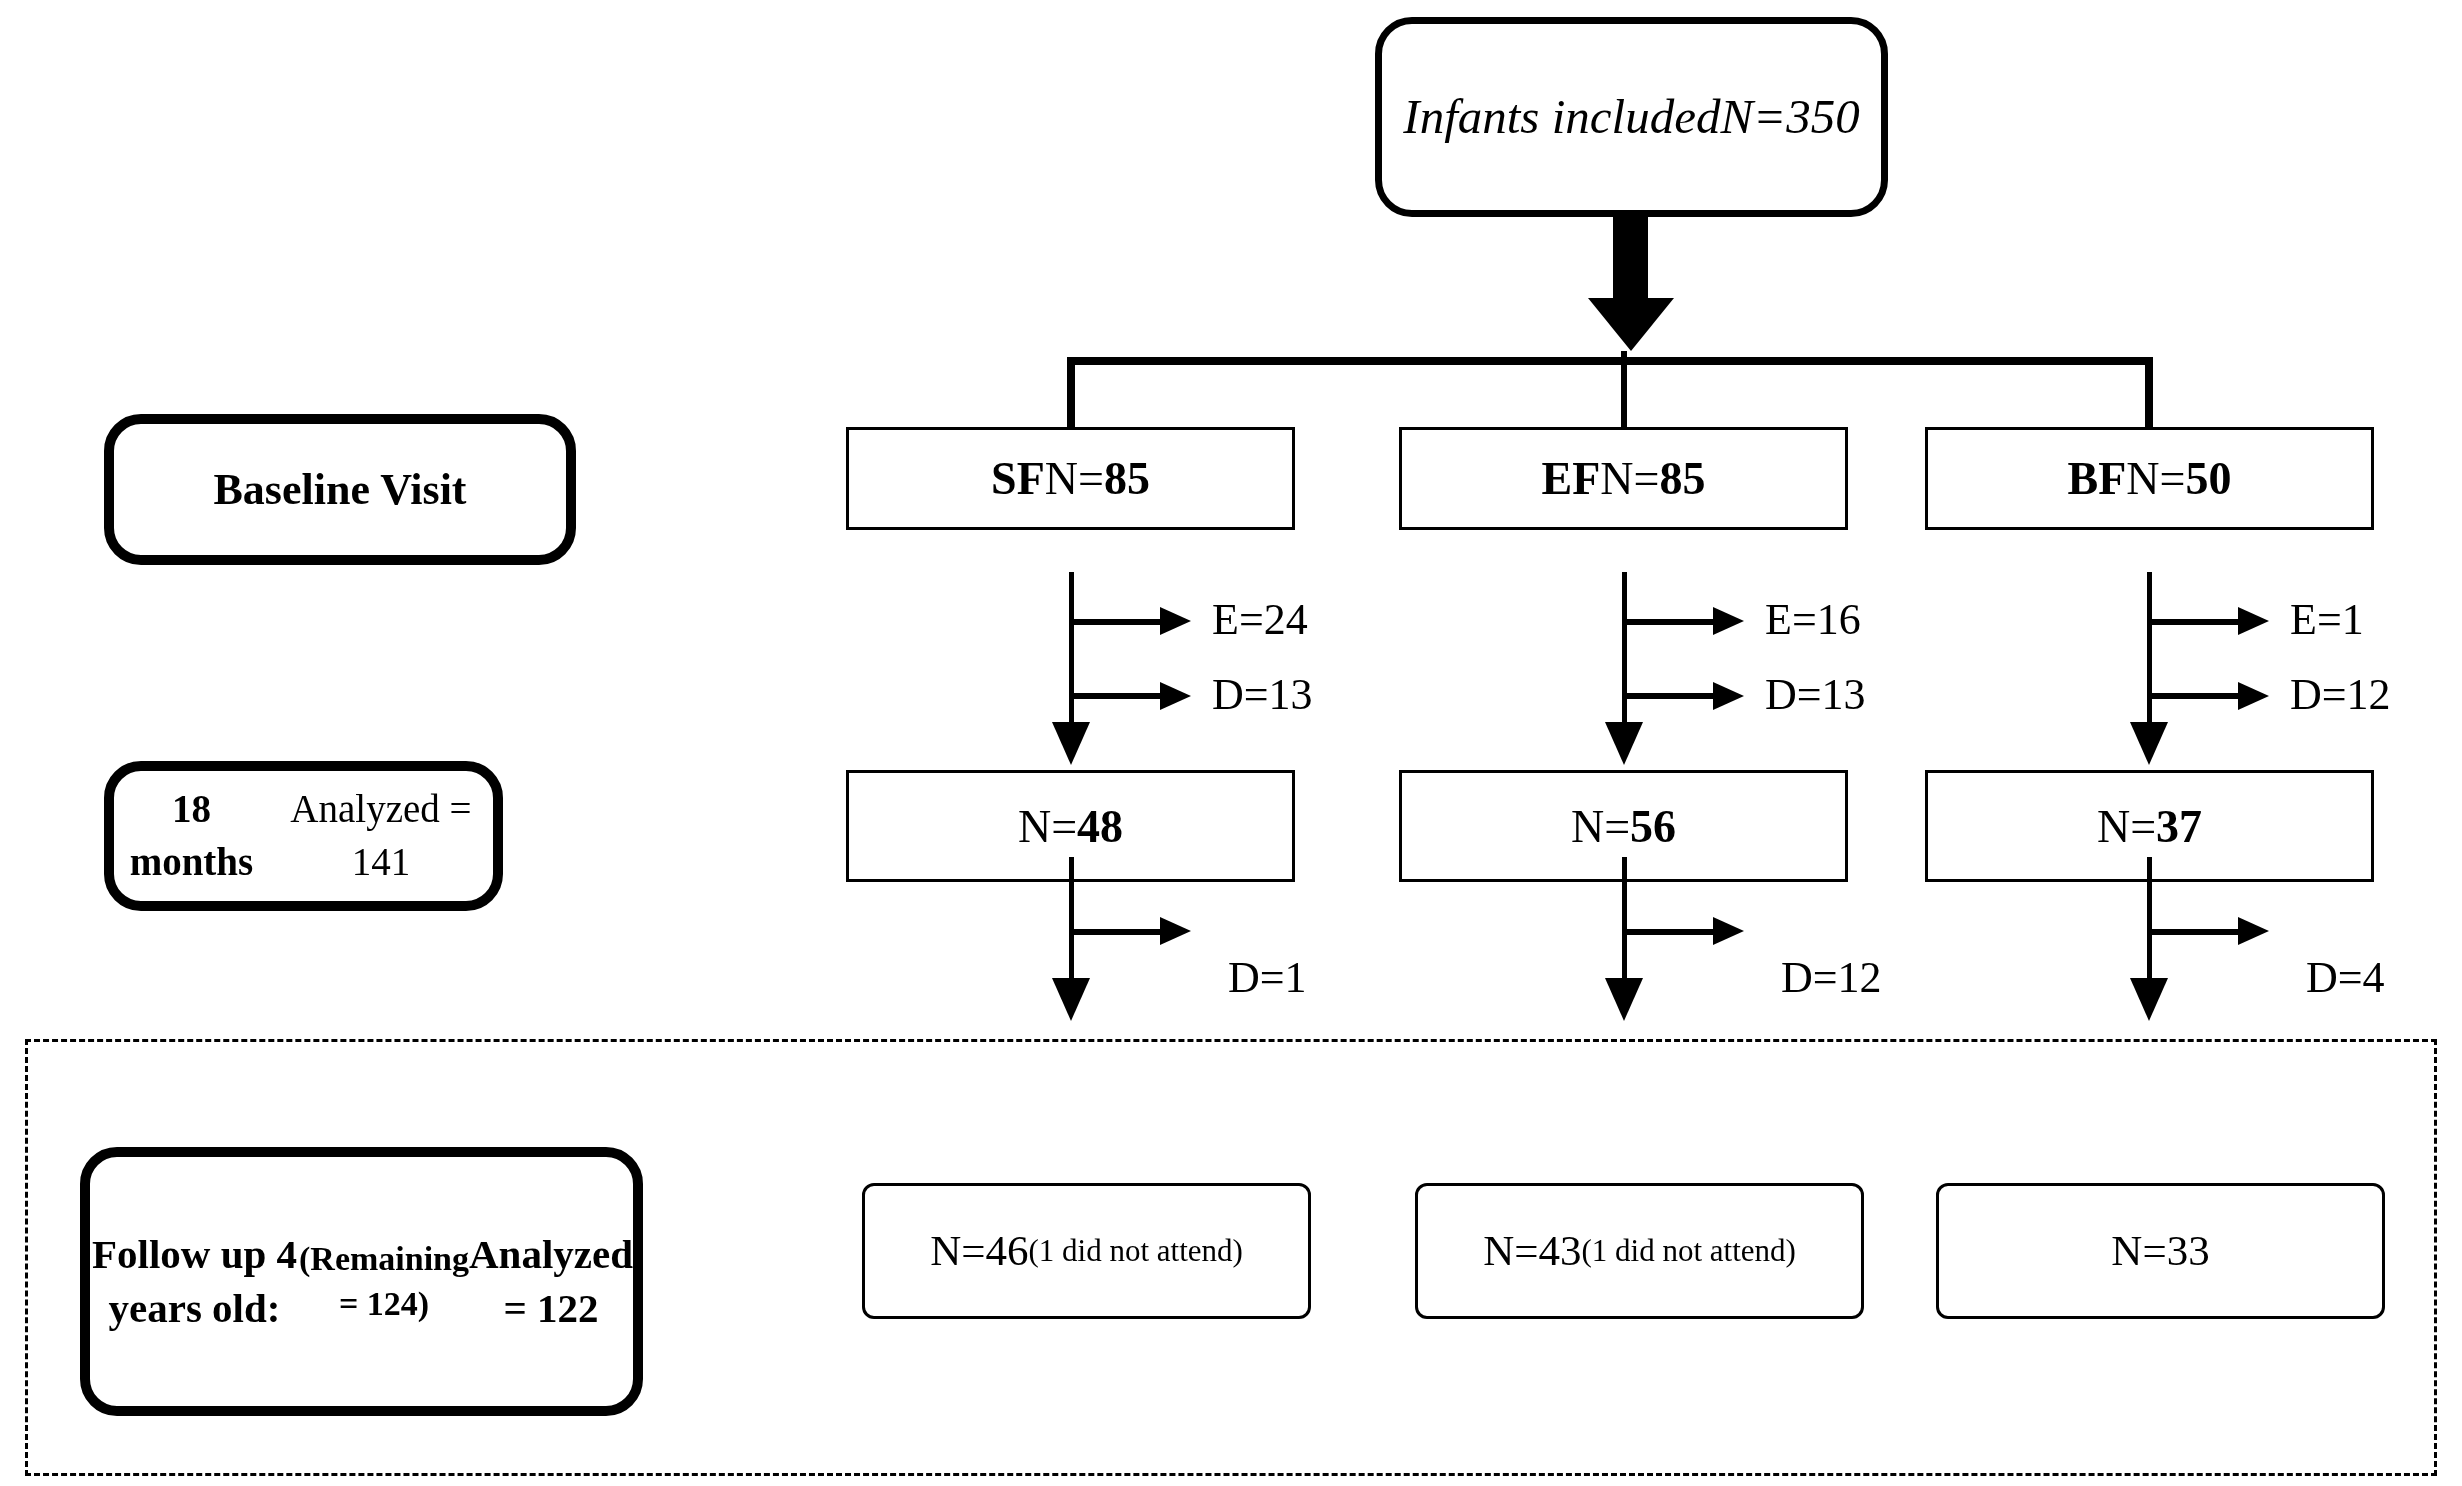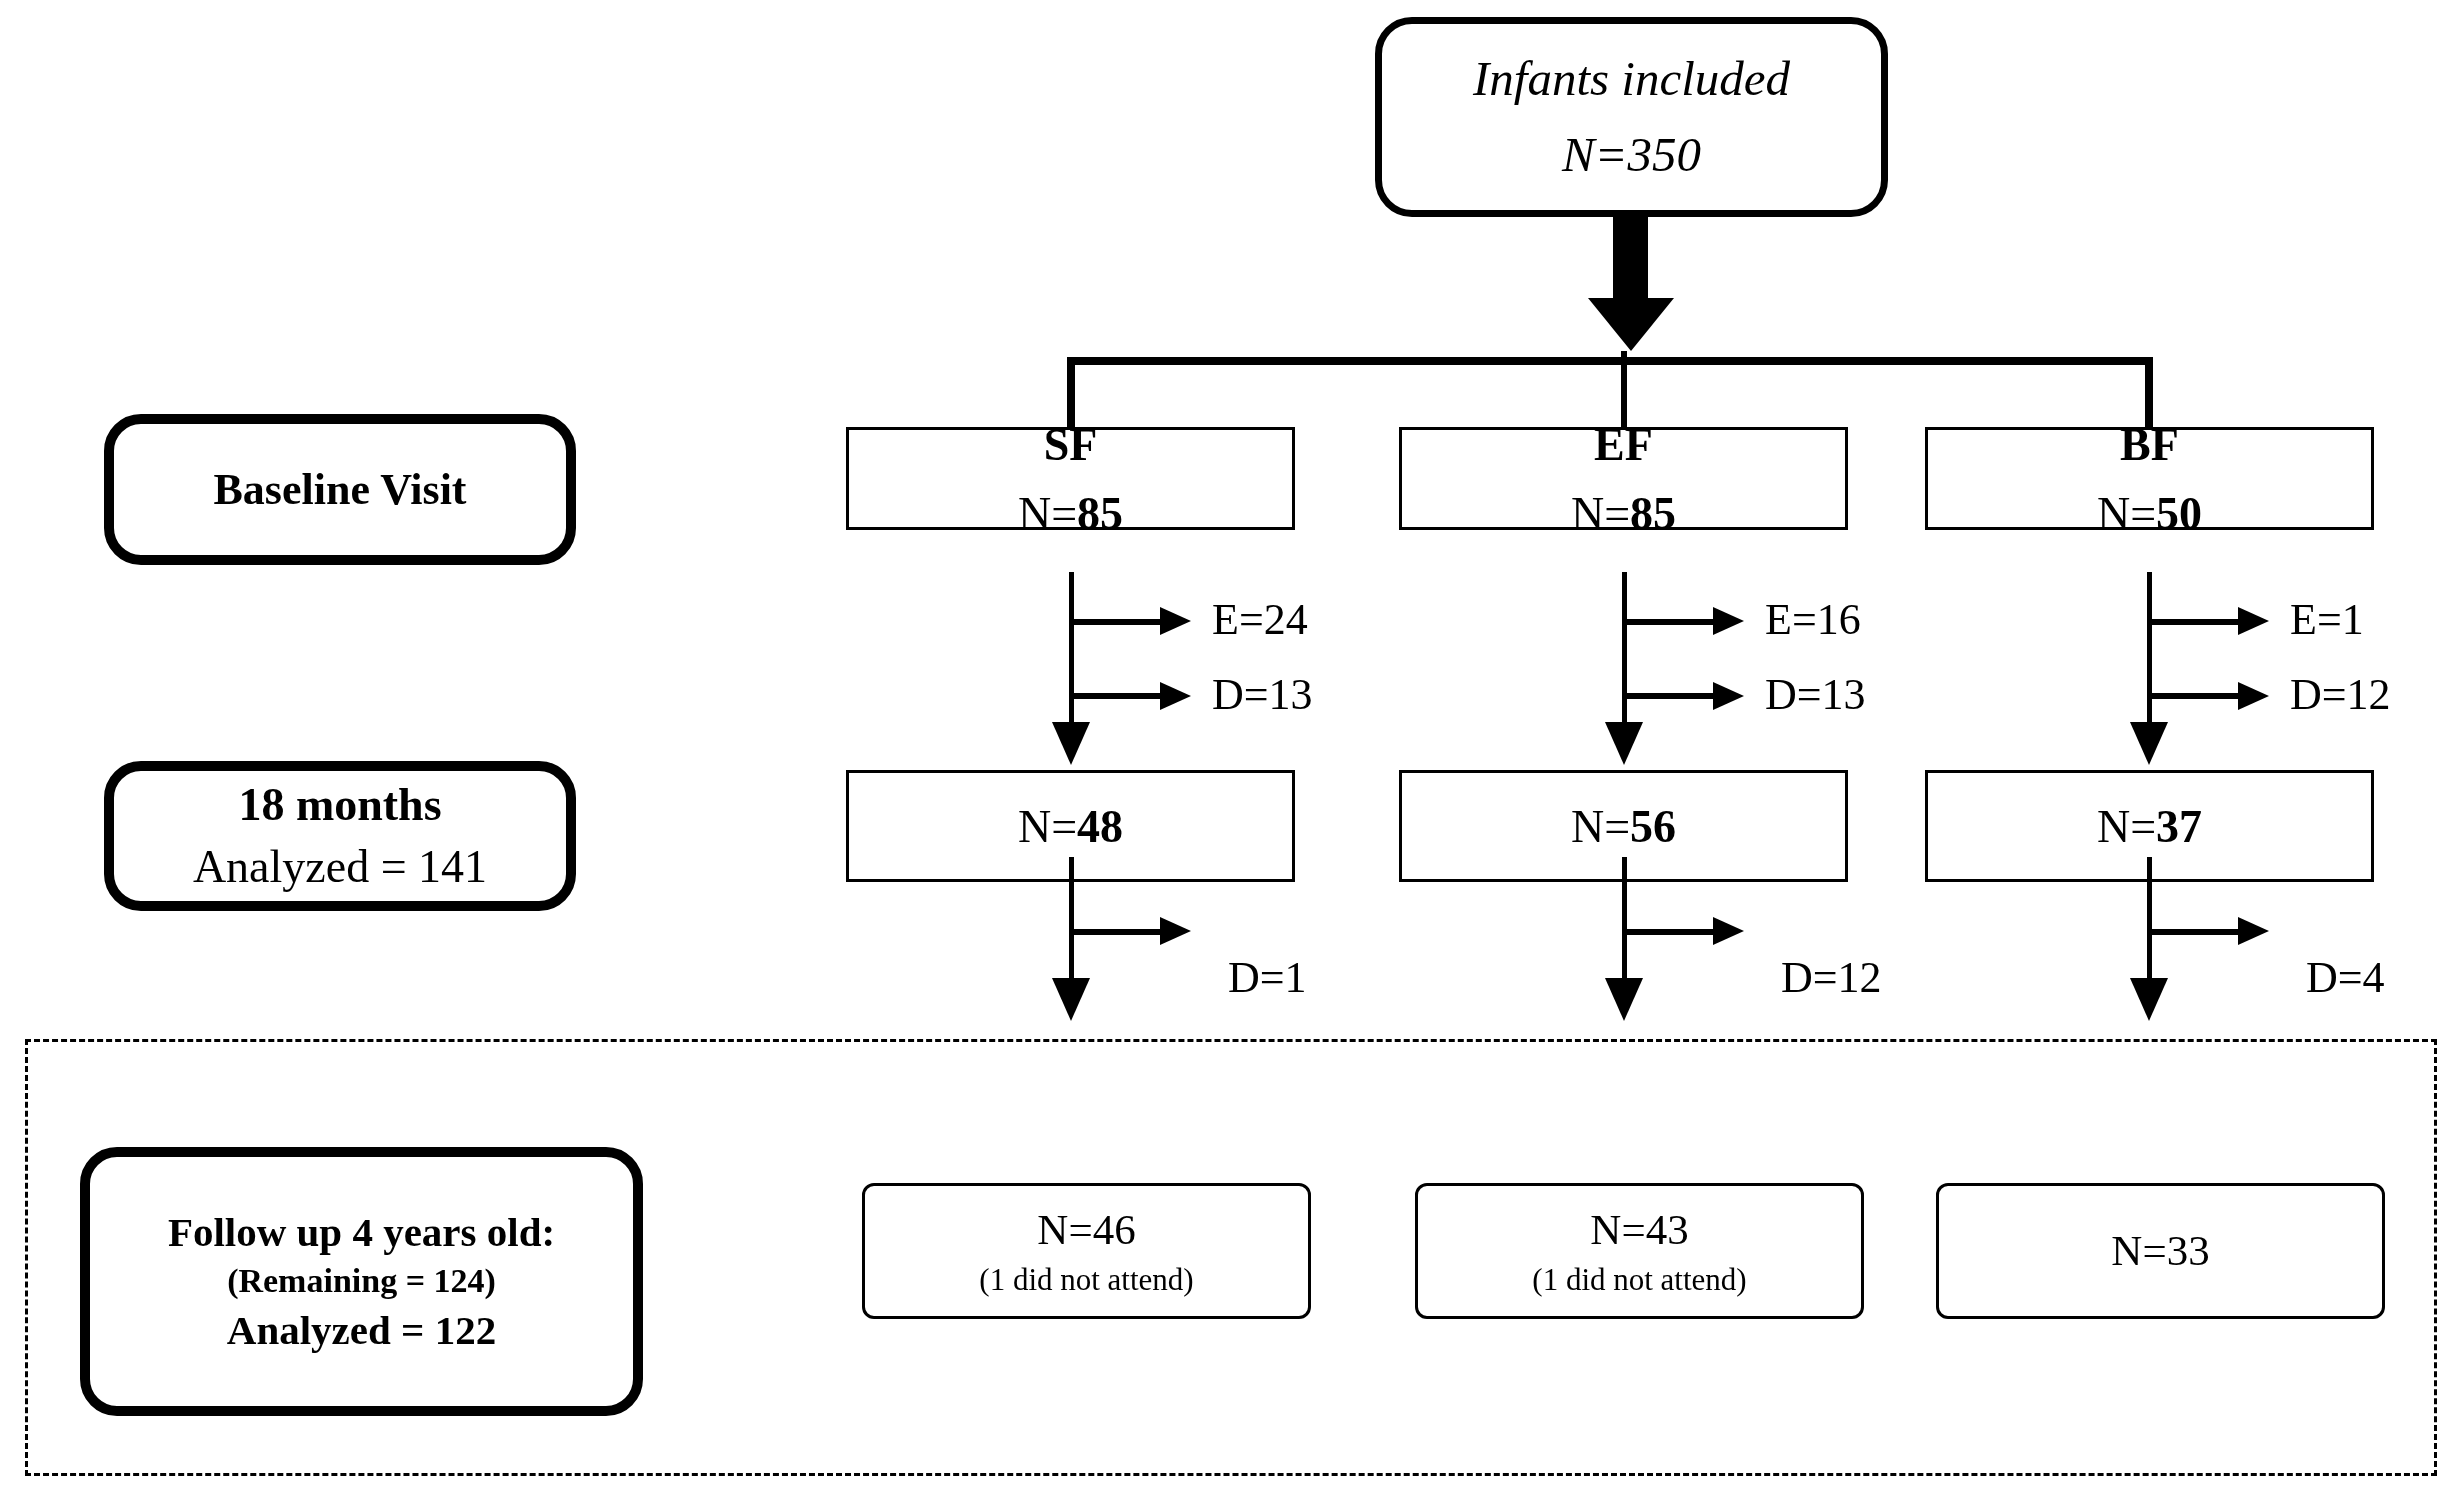--- a/index.html
+++ b/index.html
@@ -13,21 +13,20 @@
     overflow: hidden;
   }
 
   
   .box {
     position: absolute;
     box-sizing: border-box;
     background: #ffffff;
     border: 3.1px solid #000;
     display: flex;
-    flex-direction: column;
     align-items: center;
     justify-content: center;
     text-align: center;
   }
   .roundbox {
     border: 10.7px solid #000;
     border-radius: 37px;
   }
   .b { font-weight: bold; }
 
@@ -54,21 +53,21 @@
 
   
   .top-box {
     left: 1375px; top: 17px; width: 513px; height: 200px;
     border: 7.6px solid #000; border-radius: 37px;
     font-style: italic; font-size: 49px; line-height: 1.55;
   }
 
   
   .baseline-box { left: 104px; top: 414px; width: 472px; height: 151px; font-size: 44px; text-align: right; }
-  .months-box   { left: 104px; top: 761px; width: 472px; height: 150px; font-size: 46px; line-height: 1.35; }
+  .months-box   { left: 104px; top: 761px; width: 399px; height: 150px; font-size: 39px; line-height: 1.35; }
   .followup-box { left: 80px; top: 1121px; width: 563px; height: 269px; font-size: 41px; line-height: 1.3; margin-top: 26px; }
   .followup-box .small { font-size: 34px; font-weight: bold; }
 
   
   .hbox { top: 427px; height: 103px; width: 449px; left: var(--left); font-size: 46px; line-height: 1.5; }
   .mbox { top: 770px; height: 112px; width: 449px; left: var(--left); font-size: 46px; }
   .fbox { top: 1183px; height: 136px; width: 449px; left: var(--bleft); font-size: 43px; line-height: 1.35; border-radius: 12px; }
   .fbox .note { font-size: 31px; }
   .fbox .note:empty { display: none; }
 

